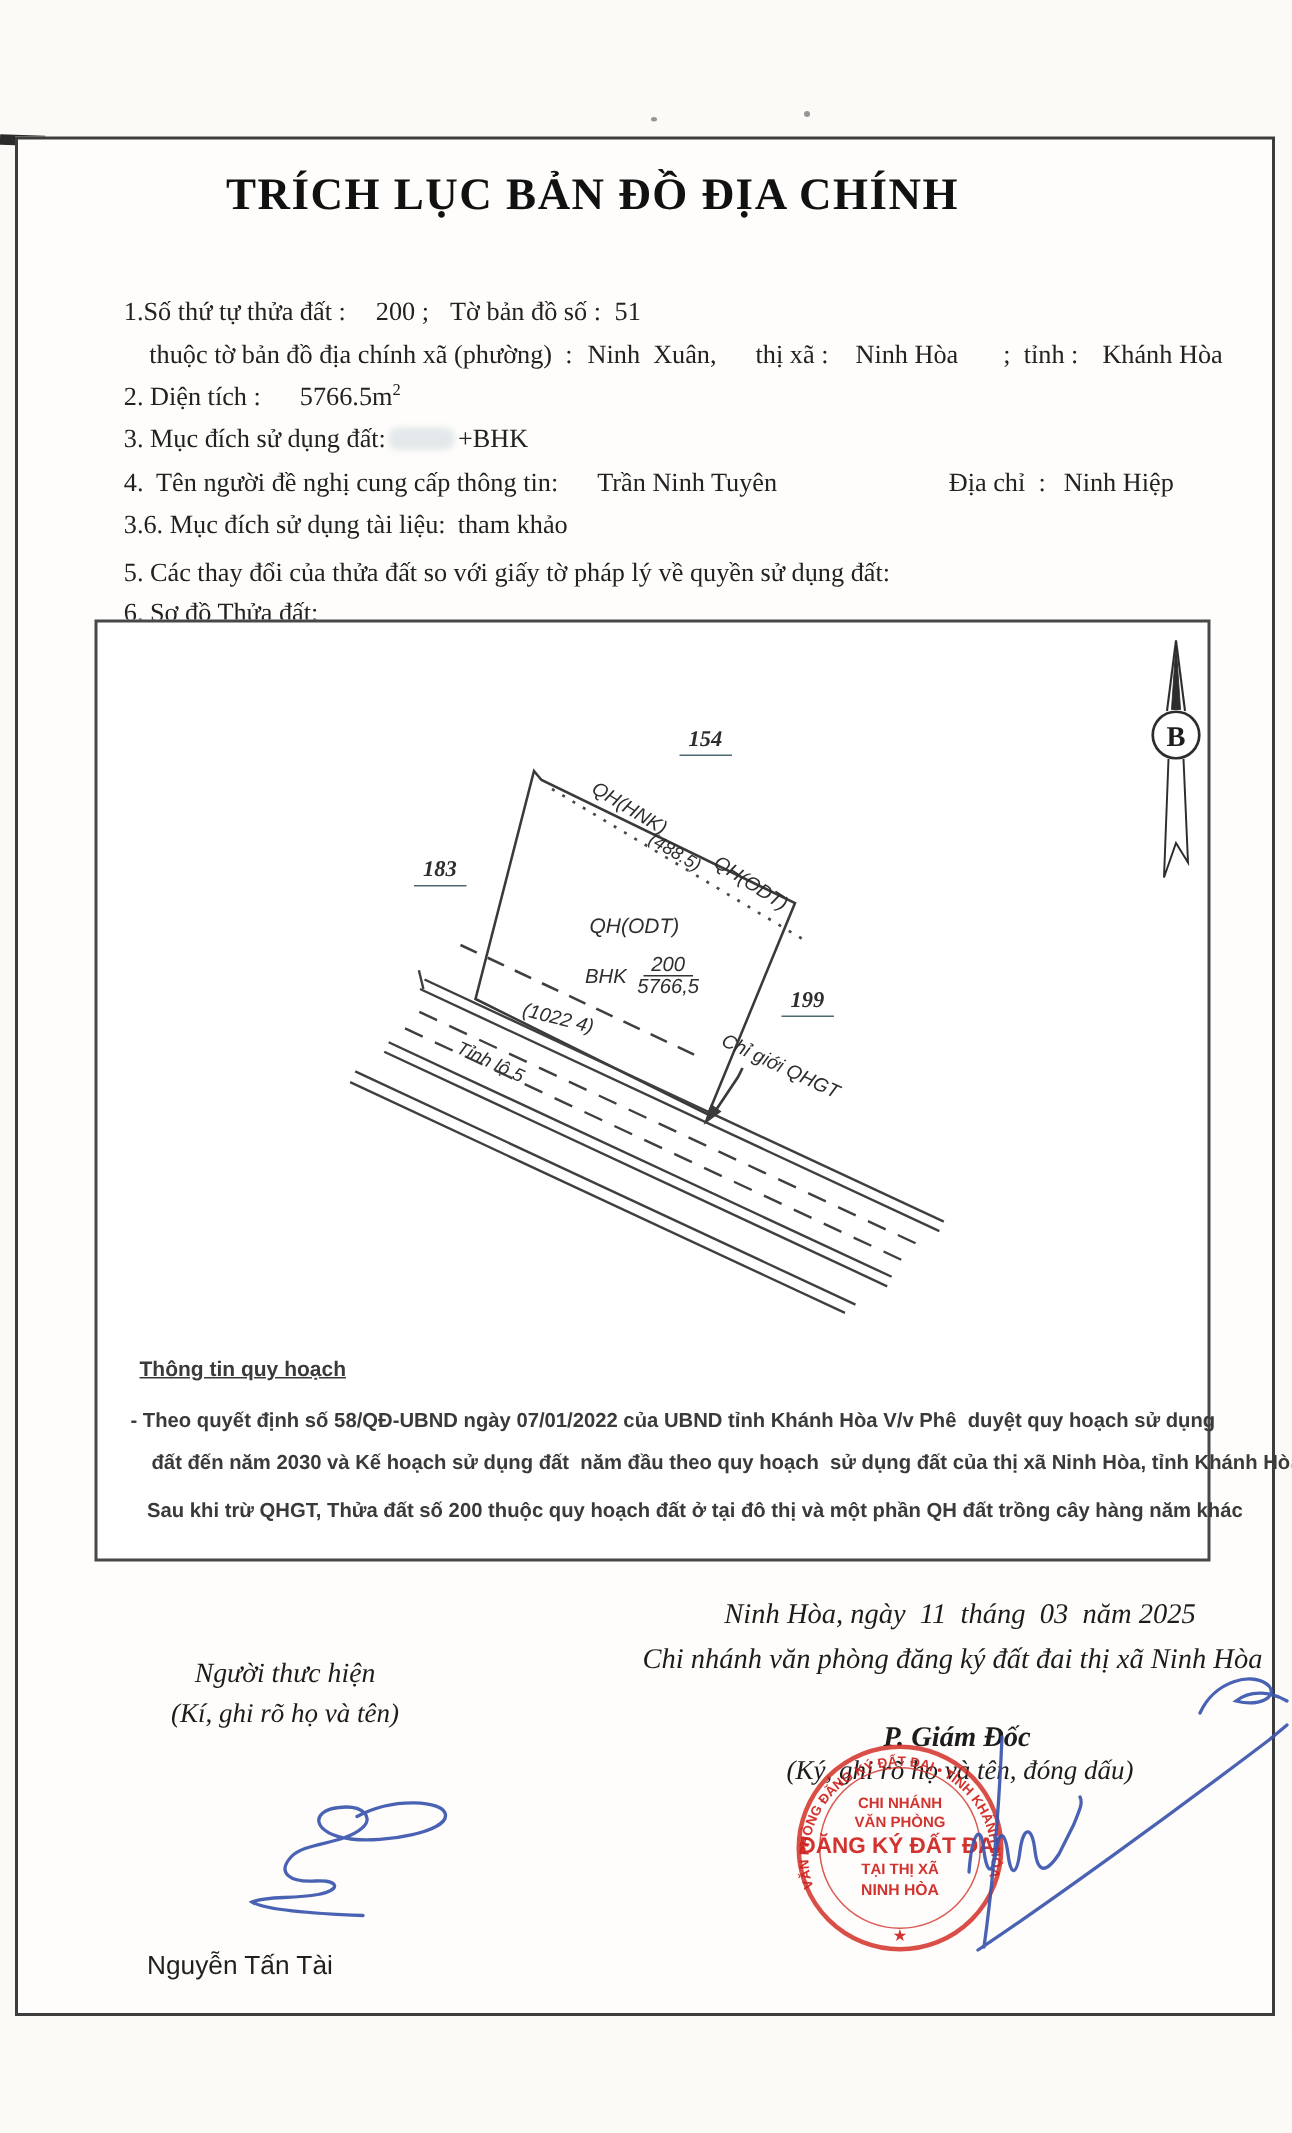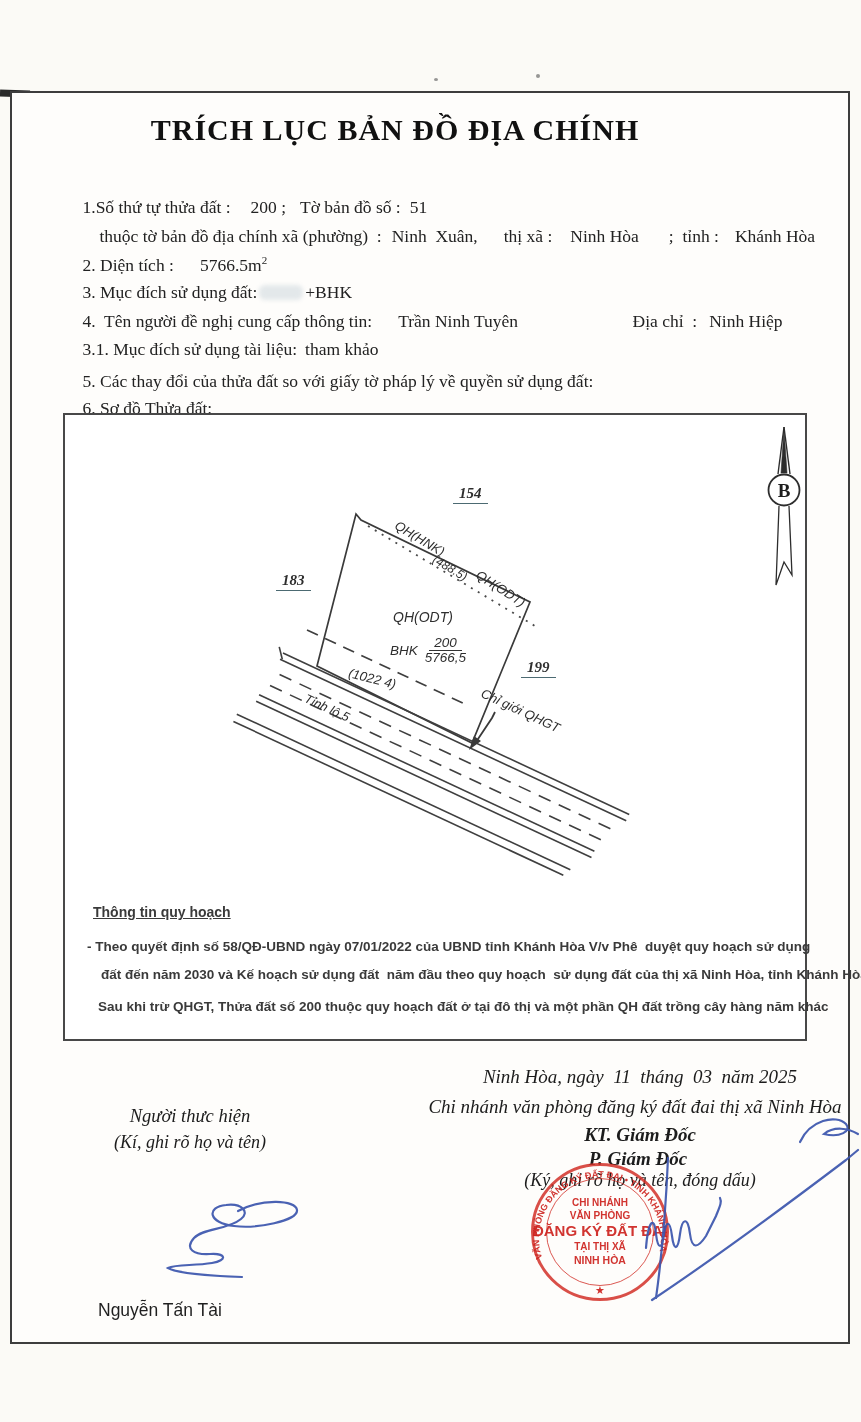--- a/index.html
+++ b/index.html
@@ -64,21 +64,21 @@
   </div>
 
   <div class="abs fld" style="left:65px;top:290px;">
     <span>4.  Tên người đề nghị cung cấp thông tin:</span><span class="val" style="margin-left:26px;">Trần Ninh Tuyên</span>
   </div>
   <div class="abs fld" style="left:615px;top:290px;">
     <span>Địa chỉ  :</span><span class="val" style="margin-left:12px;">Ninh Hiệp</span>
   </div>
 
   <div class="abs fld" style="left:65px;top:318px;">
-    <span>3.1. Mục đích sử dụng tài liệu:</span><span class="val" style="margin-left:8px;">tham khảo</span>
+    <span>3.6. Mục đích sử dụng tài liệu:</span><span class="val" style="margin-left:8px;">tham khảo</span>
   </div>
 
   <div class="abs fld" style="left:65px;top:350px;">
     <span>5. Các thay đổi của thửa đất so với giấy tờ pháp lý về quyền sử dụng đất:</span>
   </div>
 
   <div class="abs fld" style="left:65px;top:377px;">
     <span>6. Sơ đồ Thửa đất:</span>
   </div>
 
@@ -139,21 +139,20 @@
     <div class="m-label" style="left:413px;top:288px;transform:rotate(25deg);font-size:13px;">Chỉ giới QHGT</div>
 
     <div class="m-label plan plan-head" style="left:28px;top:489px;font-style:normal;">Thông tin quy hoạch</div>
     <div class="m-label plan" style="left:22px;top:524px;font-style:normal;">- Theo quyết định số 58/QĐ-UBND ngày 07/01/2022 của UBND tỉnh Khánh Hòa V/v Phê  duyệt quy hoạch sử dụng</div>
     <div class="m-label plan" style="left:36px;top:552px;font-style:normal;">đất đến năm 2030 và Kế hoạch sử dụng đất  năm đầu theo quy hoạch  sử dụng đất của thị xã Ninh Hòa, tỉnh Khánh Hòa</div>
     <div class="m-label plan" style="left:33px;top:584px;font-style:normal;">Sau khi trừ QHGT, Thửa đất số 200 thuộc quy hoạch đất ở tại đô thị và một phần QH đất trồng cây hàng năm khác</div>
   </div>
 
   <div class="abs sig-text" style="left:420px;top:1066px;width:440px;text-align:center;">Ninh Hòa, ngày  11  tháng  03  năm 2025</div>
   <div class="abs sig-text" style="left:415px;top:1096px;width:440px;text-align:center;">Chi nhánh văn phòng đăng ký đất đai thị xã Ninh Hòa</div>
-  <div class="abs sig-text" style="left:420px;top:1124px;width:440px;text-align:center;font-weight:bold;">KT. Giám Đốc</div>
   <div class="abs sig-text" style="left:418px;top:1148px;width:440px;text-align:center;font-weight:bold;">P. Giám Đốc</div>
   <div class="abs sig-text" style="left:420px;top:1170px;width:440px;text-align:center;font-size:18px;">(Ký, ghi rõ họ và tên, đóng dấu)</div>
 
   <div class="abs sig-text" style="left:60px;top:1106px;width:260px;text-align:center;font-size:18.5px;">Người thưc hiện</div>
   <div class="abs sig-text" style="left:60px;top:1132px;width:260px;text-align:center;font-size:18px;">(Kí, ghi rõ họ và tên)</div>
   <div class="abs name" style="left:98px;top:1300px;font-family:'Liberation Sans',sans-serif;">Nguyễn Tấn Tài</div>
 
   <div class="abs stamp">
     <div class="ring"></div>
     <div class="ring2"></div>

